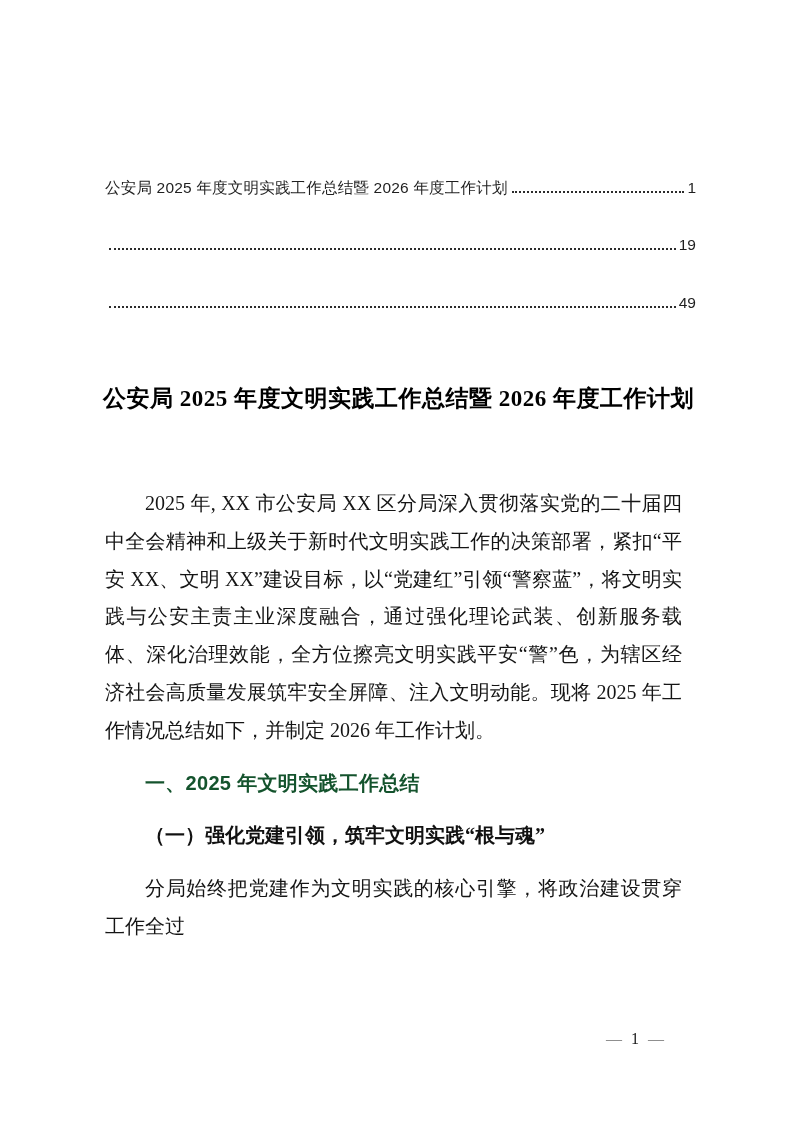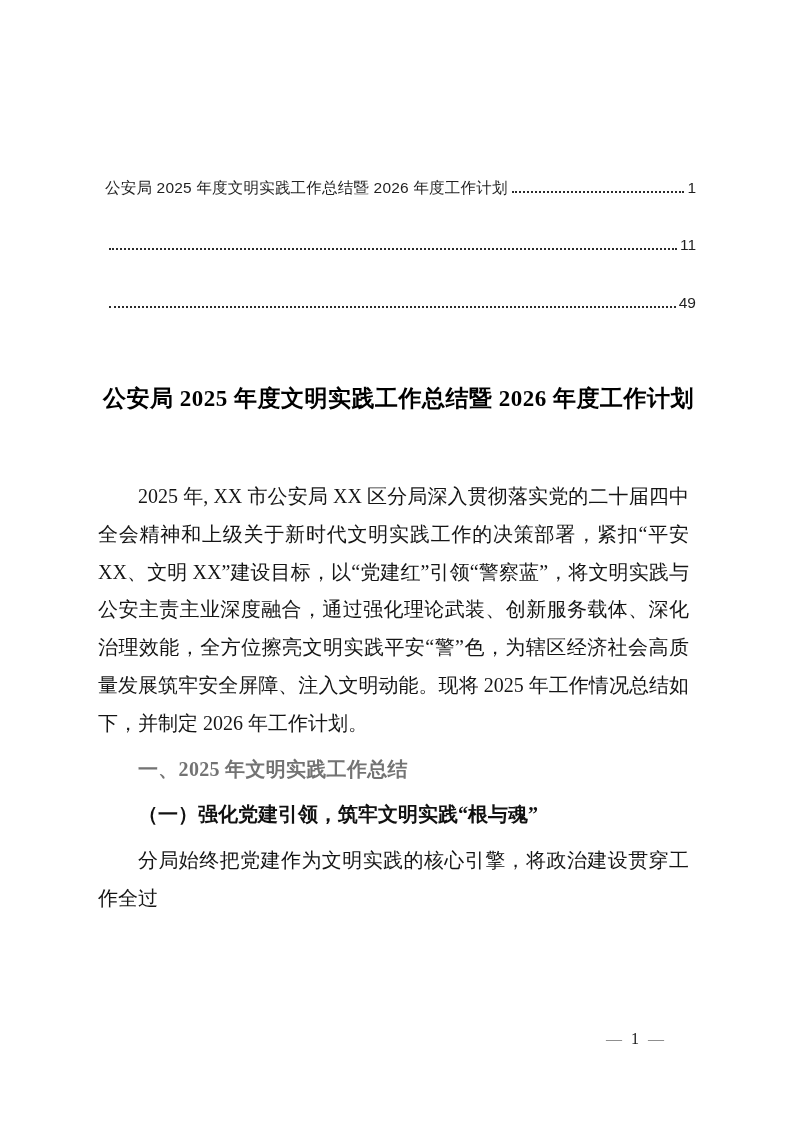--- a/index.html
+++ b/index.html
@@ -70,28 +70,28 @@
     left: 90px;
     top: 470px;
     width: 607px;
     font-family: "Liberation Serif", "DejaVu Serif", serif;
     font-size: 20px;
     line-height: 37.8px;
     text-align: justify;
     color: #151515;
   }
   .article-body p {
-    margin: 8px;
+    margin: 15px;
     text-indent: 2em;
   }
   .section-heading {
-    font-family: Liberation Serif, serif;
+    font-family: Liberation Sans, sans-serif;
     font-weight: 700;
     letter-spacing: 0.3px;
-    color: #737373;
+    color: #14532d;
   }
   .sub-heading {
     font-weight: 700;
     color: #111111;
   }
 
   
   .page-footer {
     position: absolute;
     left: 595px;
@@ -117,21 +117,21 @@
 <div class="page">
 
   <nav class="toc">
     <div class="toc-item">
       <span class="toc-title">公安局 2025 年度文明实践工作总结暨 2026 年度工作计划</span>
       <span class="toc-leader"></span>
       <span class="toc-page">1</span>
     </div>
     <div class="toc-item">
       <span class="toc-leader"></span>
-      <span class="toc-page">11</span>
+      <span class="toc-page">19</span>
     </div>
     <div class="toc-item">
       <span class="toc-leader"></span>
       <span class="toc-page">49</span>
     </div>
   </nav>
 
   <h1 class="article-title">公安局 2025 年度文明实践工作总结暨 2026 年度工作计划</h1>
 
   <section class="article-body">

